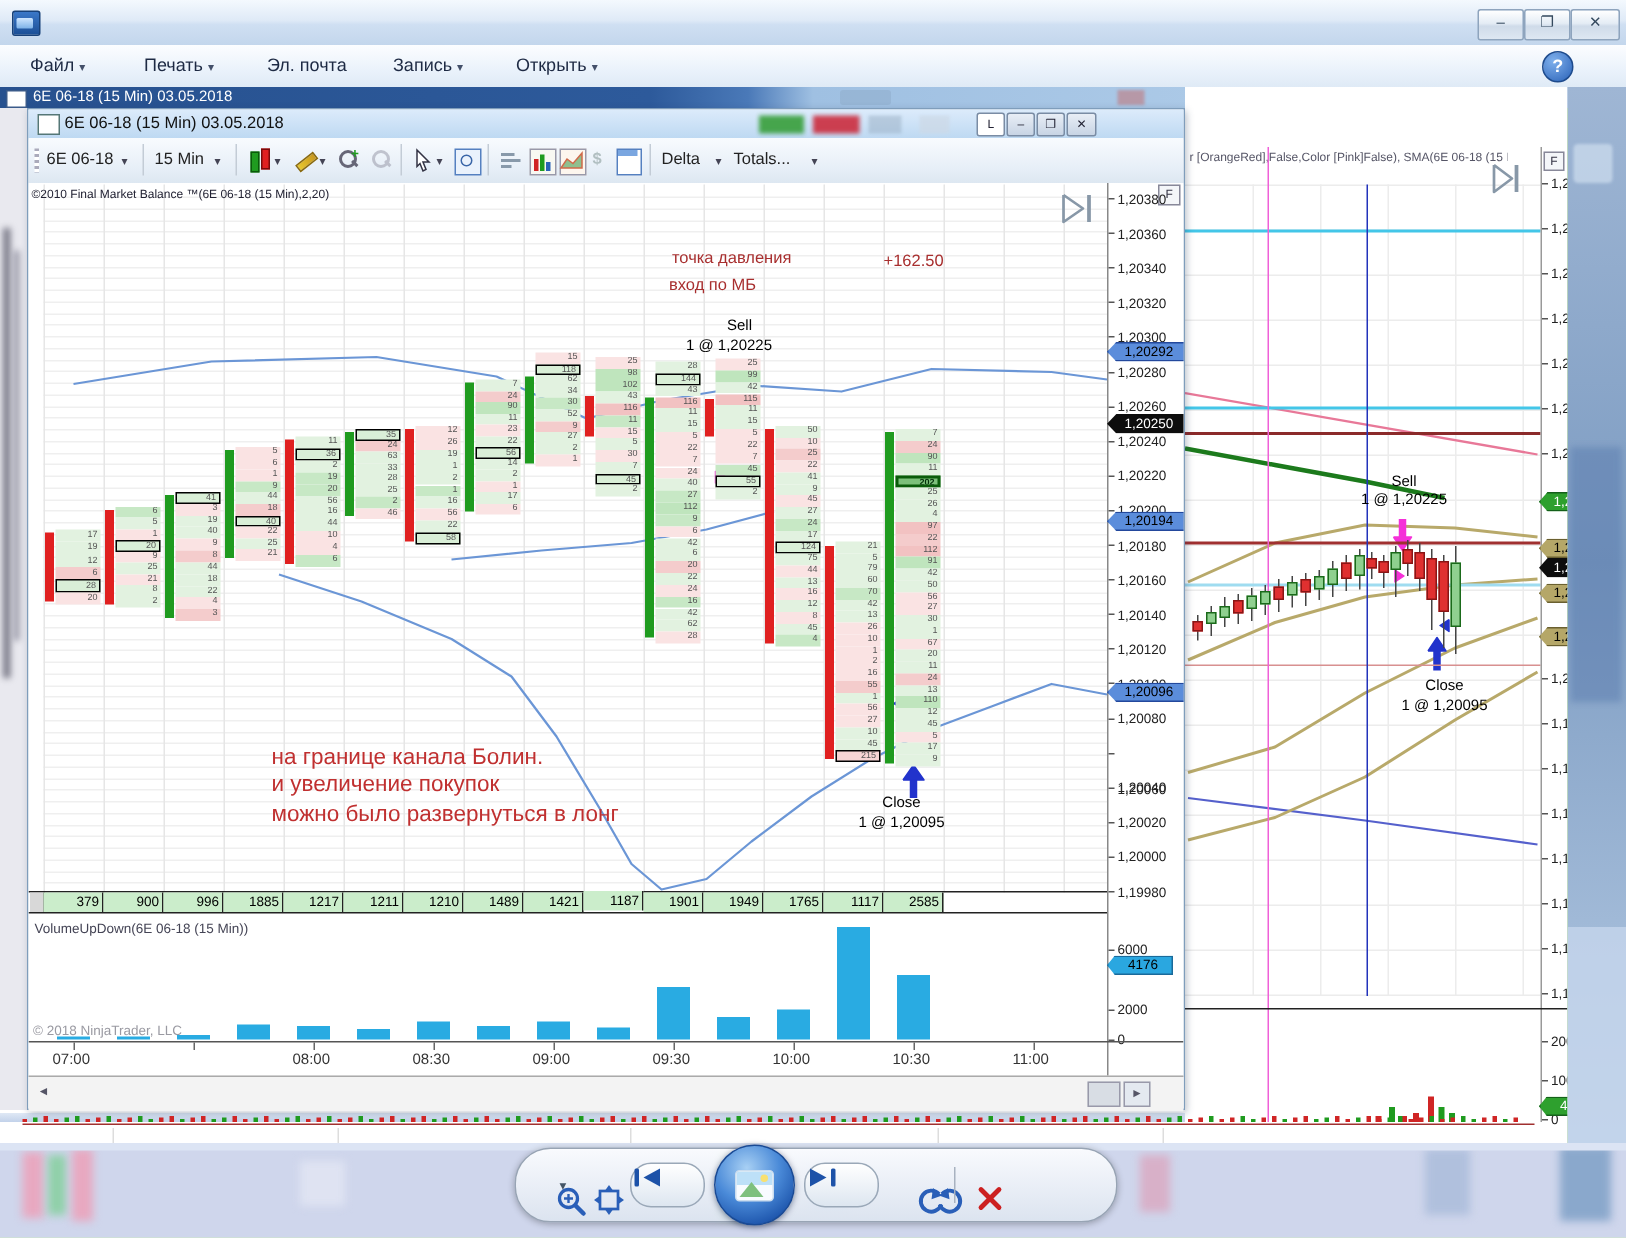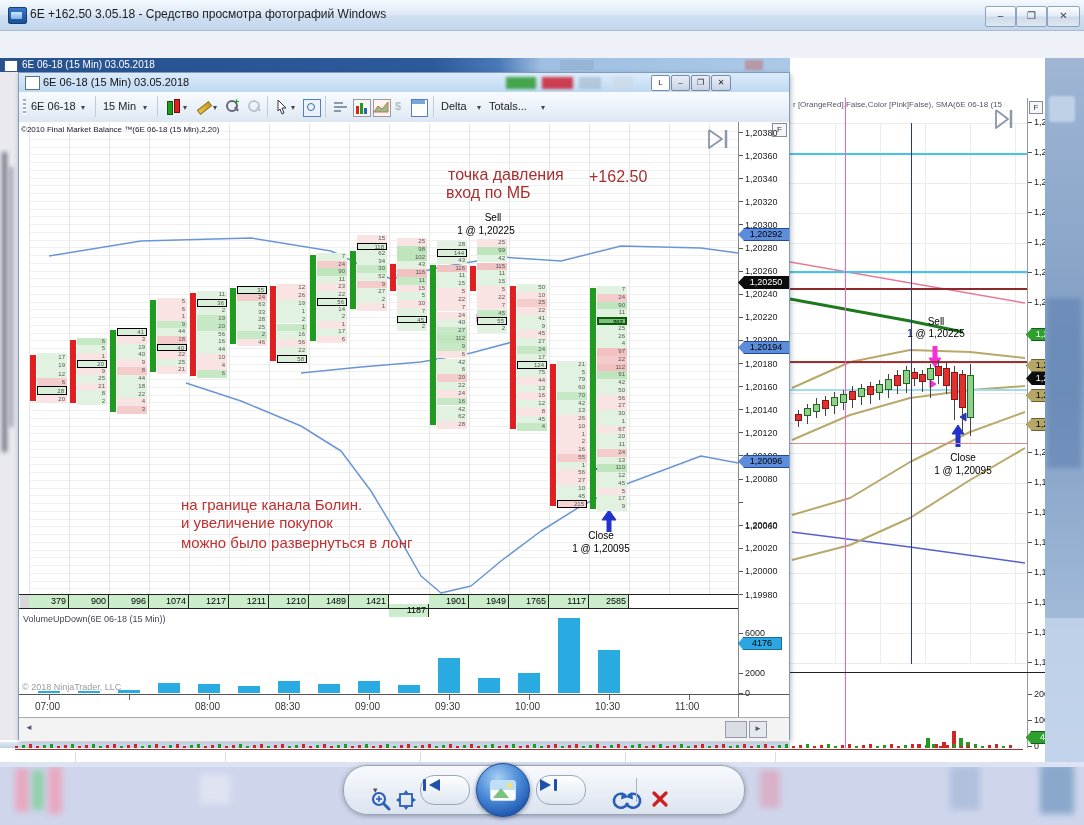--- a/index.html
+++ b/index.html
@@ -42,43 +42,50 @@
   .axislabel{font-size:9px;color:#222;white-space:nowrap;}
   .tick{width:4px;height:1px;background:#555;}
   .badge{height:13px;font-size:9px;line-height:13px;text-align:center;white-space:nowrap;
     clip-path:polygon(0 50%,12% 0,100% 0,100% 100%,12% 100%);padding-left:4px;}
   .bblue{background:#5b8ddb;color:#000;box-shadow:inset 0 0 0 1px #23489c;}
   .bblack{background:#0d0d0d;color:#fff;}
   .btan{background:#b5a768;color:#000;box-shadow:inset 0 0 0 1px #6a6030;}
   .bgreen{background:#2ea02e;color:#fff;box-shadow:inset 0 0 0 1px #14601a;}
   .bcyan{background:#2aa7e0;color:#000;box-shadow:inset 0 0 0 1px #1a6a9a;}
   .fpcell{font-size:6px;color:#555;text-align:right;line-height:8px;overflow:hidden;}
-  .annred{color:#a82f2f;font-size:16px;white-space:nowrap;}
+  .annred{color:#a82f2f;font-size:11px;white-space:nowrap;}
   .annbig{color:#c03030;font-size:15px;white-space:nowrap;}
   .annblk{color:#000;font-size:10px;white-space:nowrap;text-align:center;}
   .timelabel{font-size:10px;color:#333;white-space:nowrap;}
   .totcell{height:13px;background:#cbedcb;border-right:1px solid #222;box-sizing:border-box;
     font-size:9px;color:#000;text-align:right;line-height:13px;padding-right:2px;}
   .viewerbar{left:343px;top:707px;width:400px;height:48px;border-radius:24px;
     background:linear-gradient(rgba(252,253,255,.92),rgba(222,230,240,.85));
     border:1px solid #98a4b4;box-shadow:0 1px 5px rgba(0,0,0,.3);
     display:flex;align-items:center;}
   .dot{width:3px;height:3px;}
   svg{position:absolute;left:0;top:0;overflow:visible;}
 </style>
 </head>
 <body>
 
 <div id="root">
   <div class="a titlebar">
     <div class="a appicon"></div>
-    <div class="a apptitle">6E  +162.50   3.05.18 - Средство просмотра фотографий Windows</div>
     <div class="a winbtn" style="left:985px;width:29px;">–</div>
     <div class="a winbtn" style="left:1016px;width:29px;">❐</div>
     <div class="a winbtn" style="left:1047px;width:31px;">✕</div>
+  </div>
+  <div class="a menubar">
+    <span class="a menuitem" style="left:20px;"><span>Файл</span> <span class="caret">▾</span></span>
+    <span class="a menuitem" style="left:96px;"><span>Печать</span> <span class="caret">▾</span></span>
+    <span class="a menuitem" style="left:178px;"><span>Эл. почта</span></span>
+    <span class="a menuitem" style="left:262px;"><span>Запись</span> <span class="caret">▾</span></span>
+    <span class="a menuitem" style="left:344px;"><span>Открыть</span> <span class="caret">▾</span></span>
+    <div class="a helpbtn">?</div>
   </div>
   <div class="a" id="content">
       <div class="a bar-a" style="left: 0px; top: 0px; width: 1084px; height: 14px;">
         <div class="a" style="left: 4px; top: 2px; width: 12px; height: 10px; background: rgb(255, 255, 255); border: 1px solid rgb(58, 90, 138);"></div>
         <div class="a bar-a-text" style="left: 22px; top: 1px;">6E 06-18 (15 Min)  03.05.2018</div>
         <div class="a" style="left: 560px; top: 2px; width: 34px; height: 10px; background: rgb(138, 164, 196); opacity: 0.4; border-radius: 2px;"></div>
         <div class="a" style="left: 745px; top: 2px; width: 18px; height: 10px; background: rgb(196, 106, 106); opacity: 0.5; filter: blur(1px);"></div>
         <div class="a smallbtn" style="left: 886px; top: 1px; width: 17px; background: rgb(255, 255, 255);">L</div>
         <div class="a smallbtn" style="left: 907px; top: 1px; width: 17px;">–</div>
         <div class="a smallbtn" style="left: 926px; top: 1px; width: 17px;">❐</div>
@@ -883,27 +890,27 @@
           <div class="a axislabel" style="left: 726px; top: 467.5px;">1,19980</div>
           <div class="a badge bblue" style="left: 719px; top: 106px; width: 48px;">1,20292</div>
           <div class="a badge bblack" style="left: 719px; top: 154px; width: 48px;">1,20250</div>
           <div class="a badge bblue" style="left: 719px; top: 219px; width: 48px;">1,20194</div>
           <div class="a badge bblue" style="left: 719px; top: 333px; width: 48px;">1,20096</div>
           <div class="a" style="left: 0px; top: 472px; width: 719px; height: 1px; background: rgb(34, 34, 34);"></div>
           <div class="a" style="left: 1px; top: 473px; width: 9px; height: 13px; background: rgb(216, 216, 216); border-right: 1px solid rgb(34, 34, 34);"></div>
           <div class="a totcell" style="left: 10px; top: 473px; width: 40px;">379</div>
           <div class="a totcell" style="left: 50px; top: 473px; width: 40px;">900</div>
           <div class="a totcell" style="left: 90px; top: 473px; width: 40px;">996</div>
-          <div class="a totcell" style="left: 130px; top: 473px; width: 40px;">1074</div>
+          <div class="a totcell" style="left: 130px; top: 473px; width: 40px;">1885</div>
           <div class="a totcell" style="left: 170px; top: 473px; width: 40px;">1217</div>
           <div class="a totcell" style="left: 210px; top: 473px; width: 40px;">1211</div>
           <div class="a totcell" style="left: 250px; top: 473px; width: 40px;">1210</div>
           <div class="a totcell" style="left: 290px; top: 473px; width: 40px;">1489</div>
           <div class="a totcell" style="left: 330px; top: 473px; width: 40px;">1421</div>
-          <div class="a totcell" style="left: 370px; top: 482px; width: 40px;">1187</div>
+          <div class="a totcell" style="left: 370px; top: 472px; width: 40px;">1187</div>
           <div class="a totcell" style="left: 410px; top: 473px; width: 40px;">1901</div>
           <div class="a totcell" style="left: 450px; top: 473px; width: 40px;">1949</div>
           <div class="a totcell" style="left: 490px; top: 473px; width: 40px;">1765</div>
           <div class="a totcell" style="left: 530px; top: 473px; width: 40px;">1117</div>
           <div class="a totcell" style="left: 570px; top: 473px; width: 40px;">2585</div>
           <div class="a" style="left: 0px; top: 486px; width: 719px; height: 1px; background: rgb(34, 34, 34);"></div>
           <div class="a" style="left: 4px; top: 492px; font-size: 9px; color: rgb(68, 68, 85); white-space: nowrap;">VolumeUpDown(6E 06-18 (15 Min))</div>
           <div class="a" style="left: 3px; top: 560px; font-size: 9px; color: rgb(154, 154, 162); white-space: nowrap;">© 2018 NinjaTrader, LLC</div>
           <div class="a" style="left: 19px; top: 569px; width: 22px; height: 2px; background: rgb(41, 171, 226);"></div>
           <div class="a" style="left: 59px; top: 569px; width: 22px; height: 2px; background: rgb(41, 171, 226);"></div>

